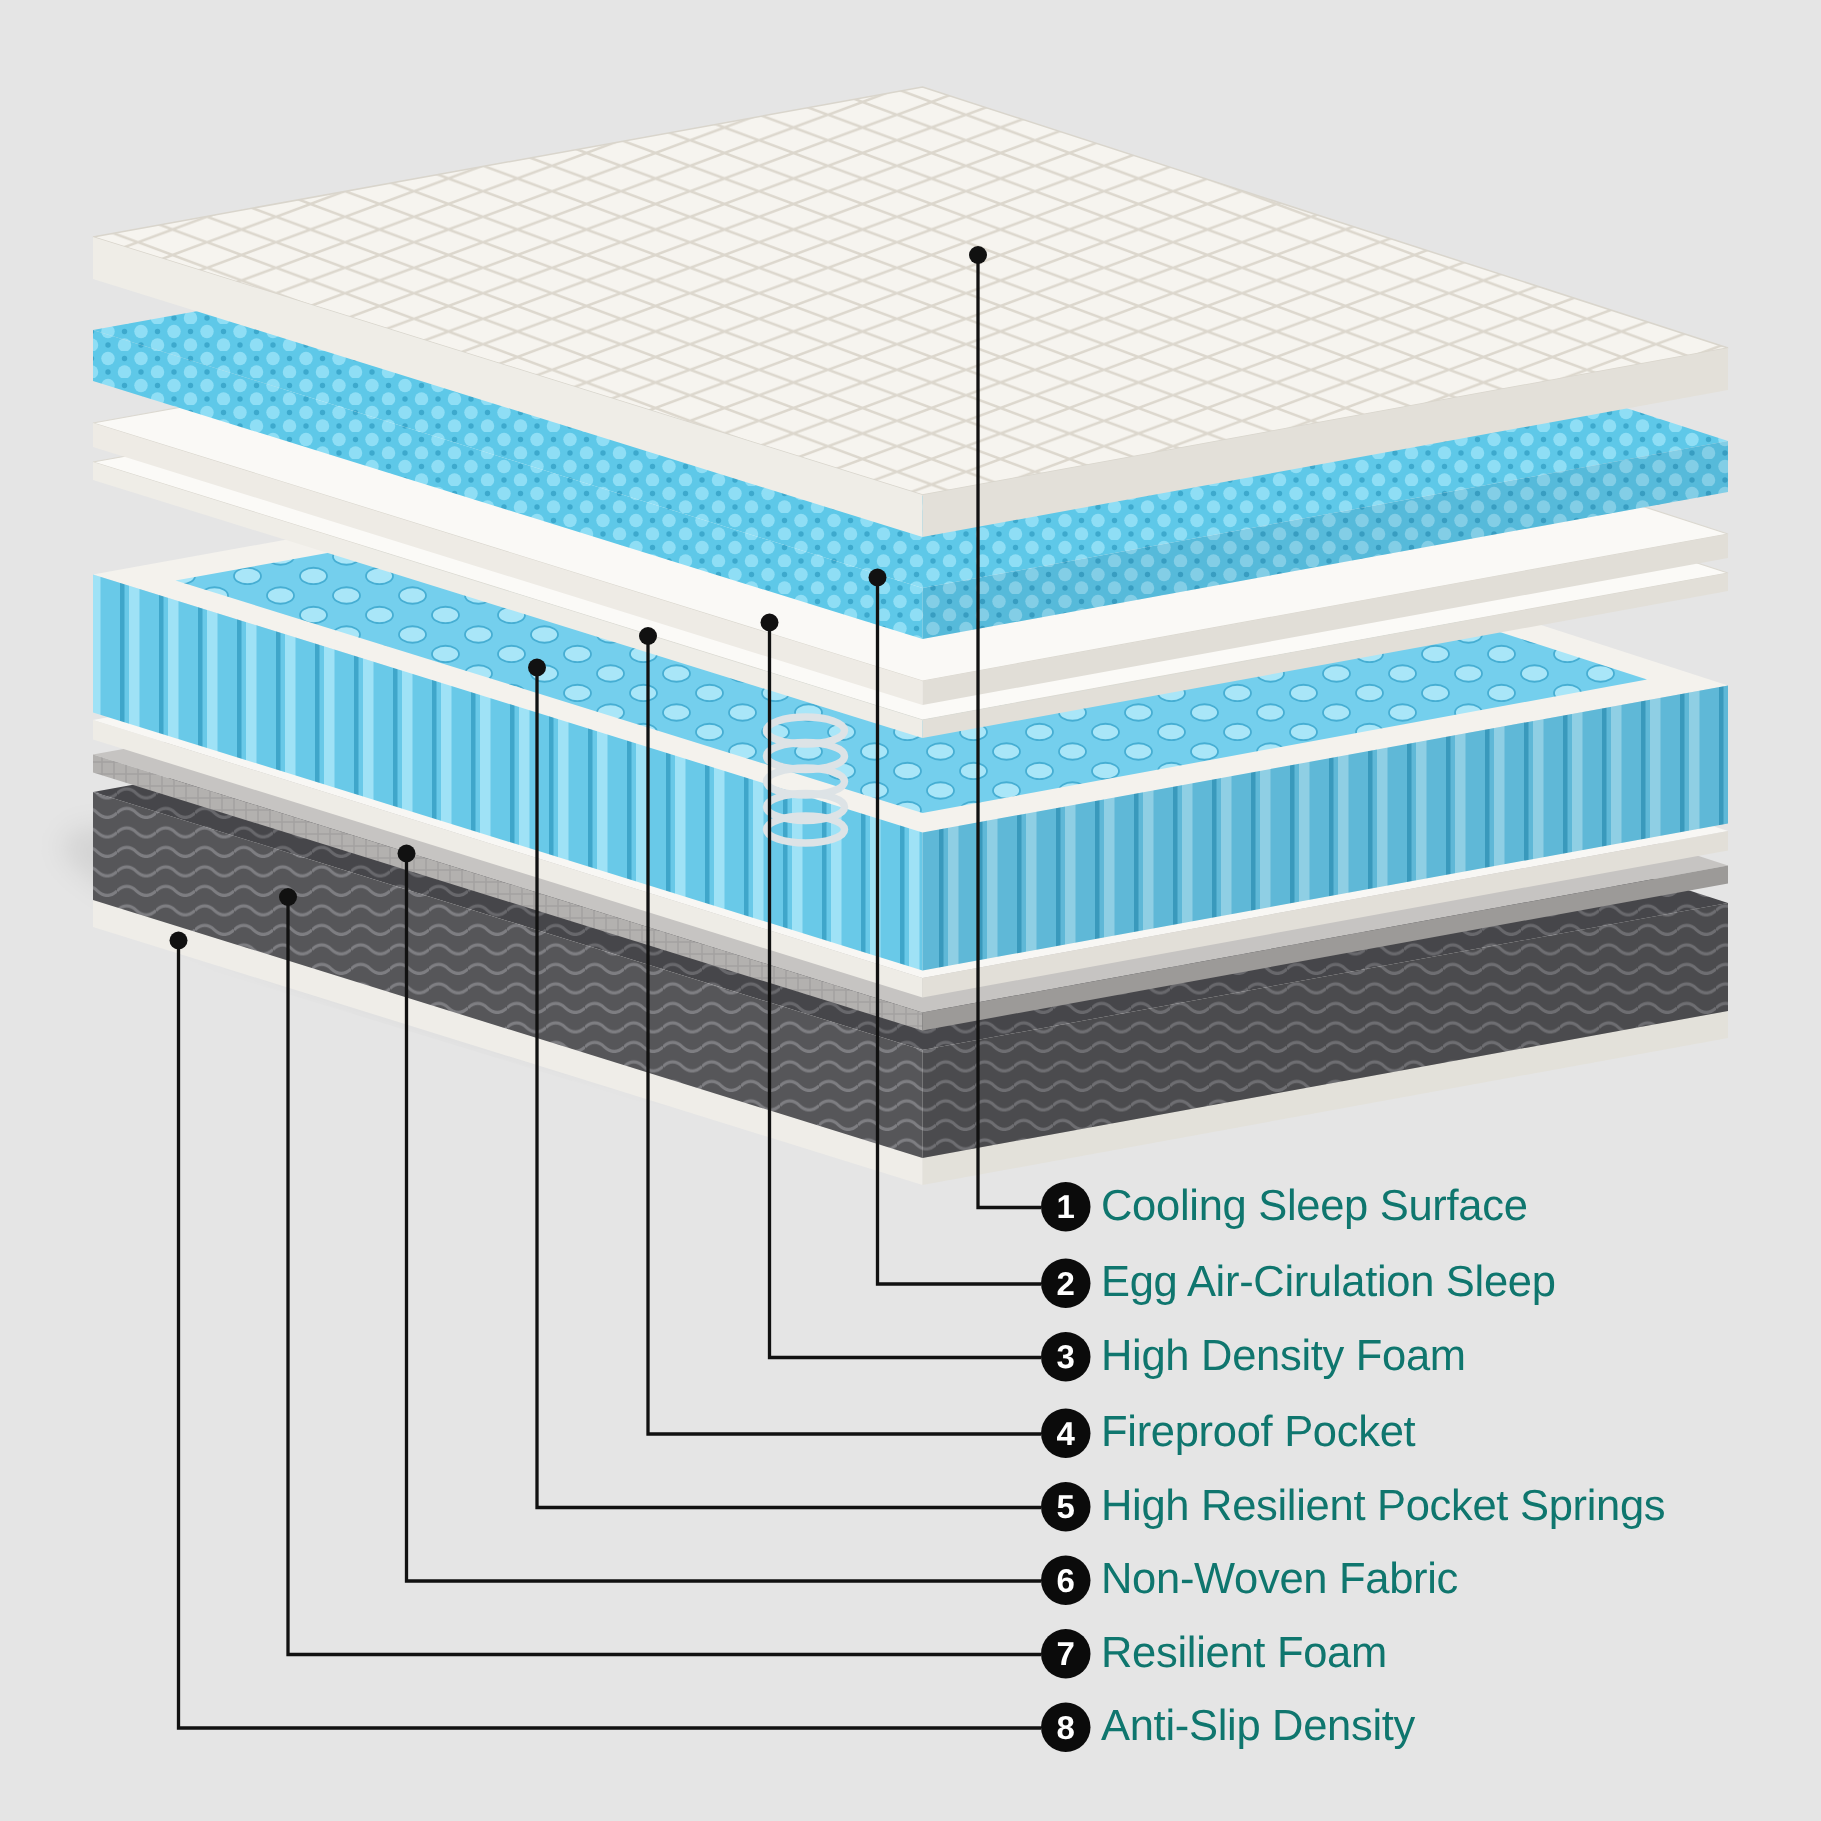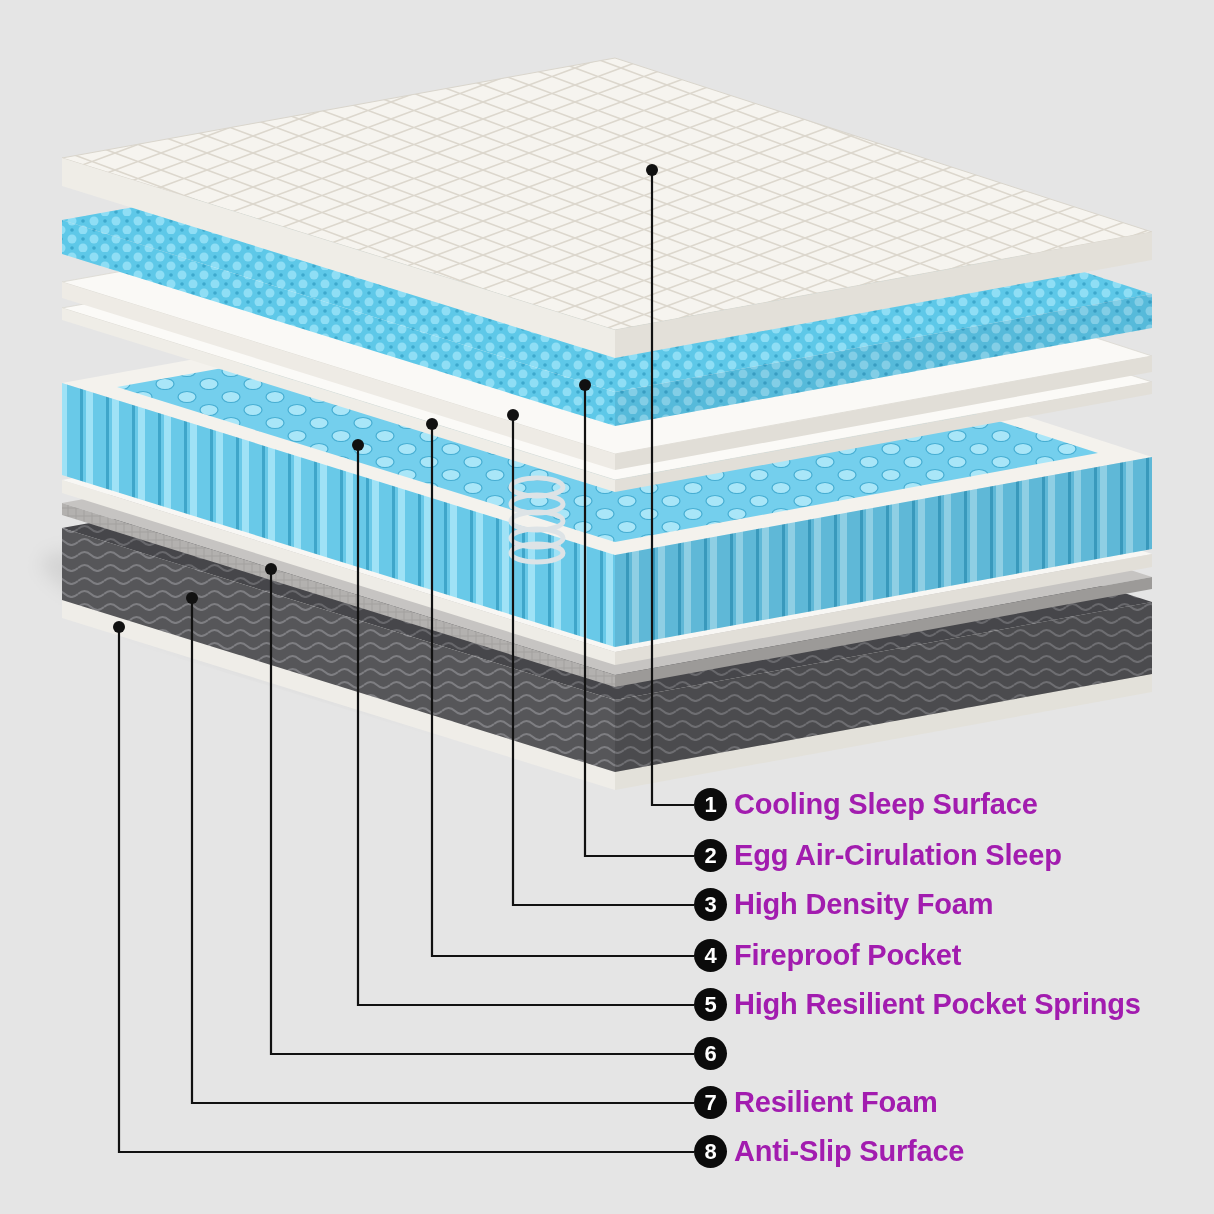--- a/index.html
+++ b/index.html
@@ -18,21 +18,21 @@
     white-space:nowrap;
   }
   .num{
     width:33px;height:33px;border-radius:50%;
     background:#0b0b0b;color:#ffffff;
     font-weight:700;font-size:22px;line-height:33px;
     display:flex;align-items:center;justify-content:center;
     flex:0 0 auto;
   }
   .txt{
-    font-weight:700;font-size:29px;color:#a21caf;
+    font-weight:400;font-size:29px;color:#0f766e;
     letter-spacing:-0.2px;
   }
 </style>
 </head>
 <body>
 
 <div class="stage">
 
   <svg class="art" width="1214" height="1214" viewBox="0 0 1214 1214">
     <defs>
@@ -180,24 +180,25 @@
     <div class="label-row" style="top:939px">
       <span class="num">4</span>
       <span class="txt">Fireproof Pocket</span>
     </div>
     <div class="label-row" style="top:988px">
       <span class="num">5</span>
       <span class="txt">High Resilient Pocket Springs</span>
     </div>
     <div class="label-row" style="top:1037px">
       <span class="num">6</span>
+      <span class="txt">Non-Woven Fabric</span>
     </div>
     <div class="label-row" style="top:1086px">
       <span class="num">7</span>
       <span class="txt">Resilient Foam</span>
     </div>
     <div class="label-row" style="top:1135px">
       <span class="num">8</span>
-      <span class="txt">Anti-Slip Surface</span>
+      <span class="txt">Anti-Slip Density</span>
     </div>
   </div>
 
 </div>
 
 </body></html>

